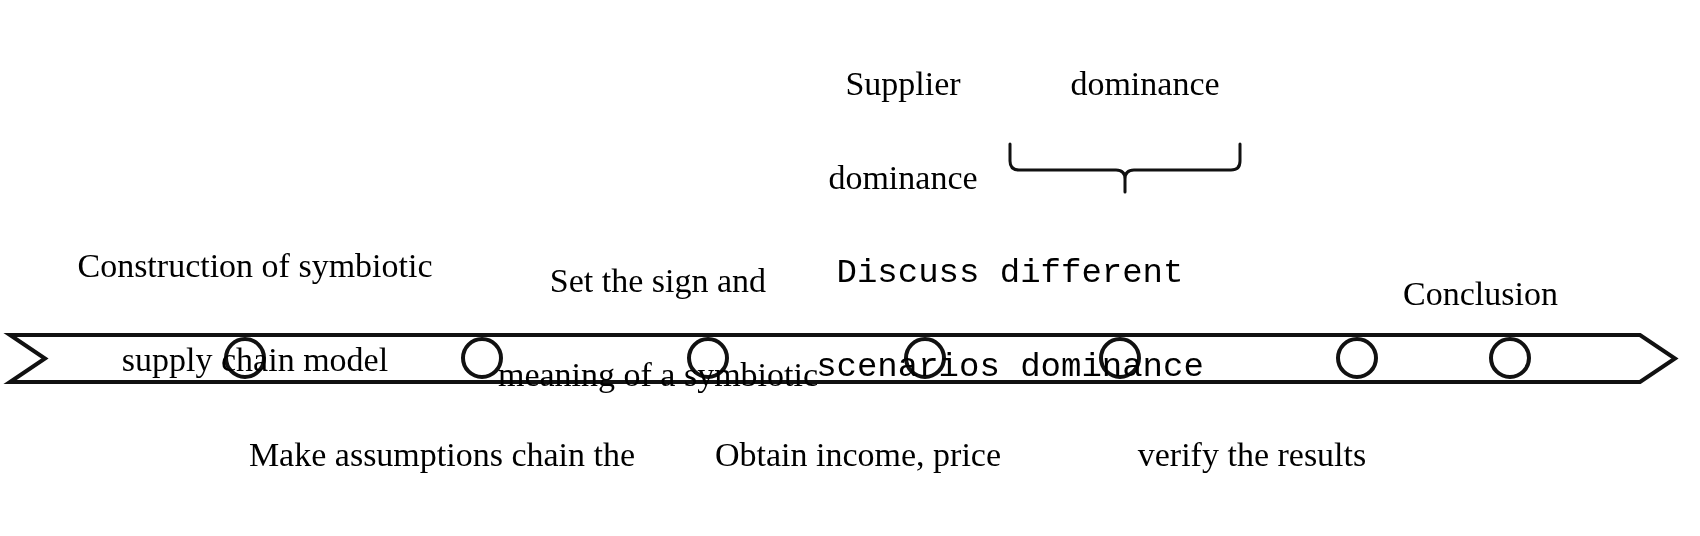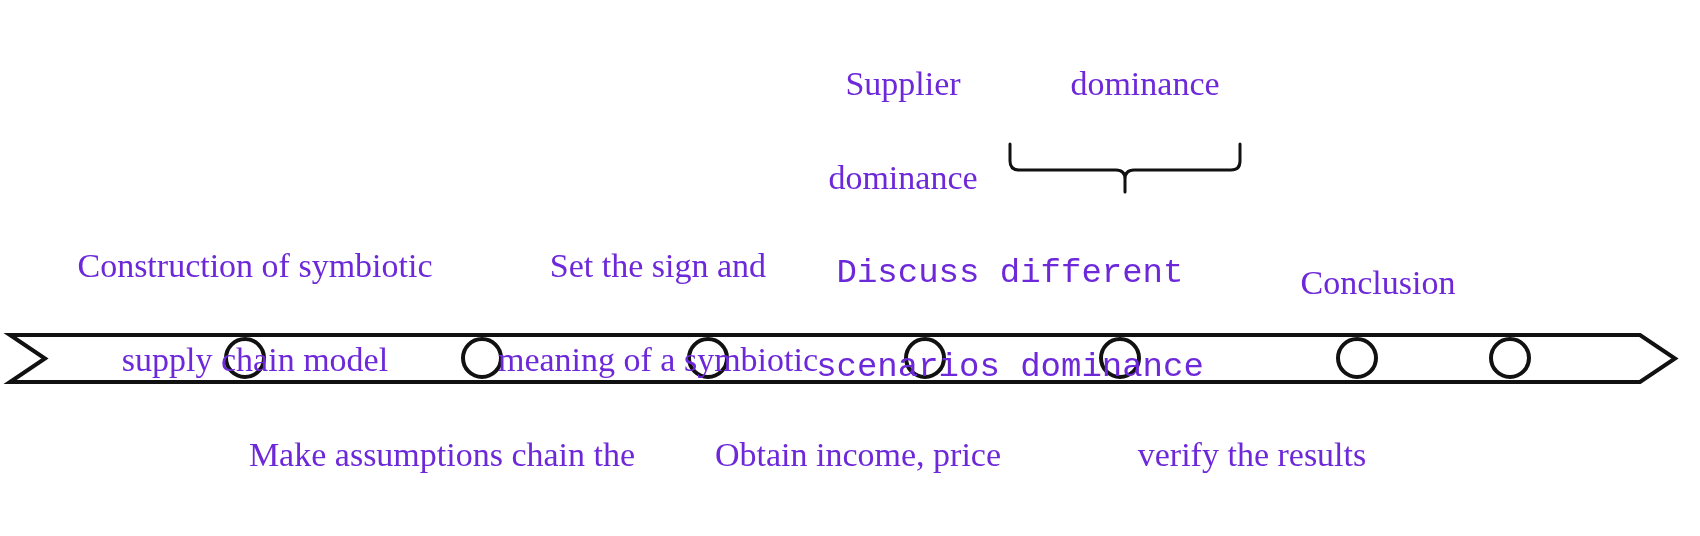--- a/index.html
+++ b/index.html
@@ -24,21 +24,21 @@
     left: 0;
     top: 0;
     width: 1700px;
     height: 536px;
     pointer-events: none;
   }
   .label {
     position: absolute;
     text-align: center;
     line-height: 1.38;
-    color: #6d28d9;
+    color: #000000;
     font-family: "Liberation Serif", "DejaVu Serif", serif;
     font-size: 34px;
     white-space: pre-line;
   }
   .label-above {
     font-size: 34px;
   }
   .label-below {
     font-size: 34px;
   }
@@ -79,31 +79,31 @@
              L 1231,170
              Q 1240,170 1240,161
              L 1240,144"></path>
   </svg>
 
   <div class="label label-above" style="left:0px; top:196px; width:510px;">
     <span class="label-line">Construction of symbiotic</span>
     <span class="label-line">supply chain model</span>
   </div>
 
-  <div class="label label-above" style="left:438px; top:196px; width:440px;">
+  <div class="label label-above" style="left:438px; top:211px; width:440px;">
     <span class="label-line">Set the sign and</span>
     <span class="label-line">meaning of a symbiotic</span>
   </div>
 
   <div class="label label-above" style="left:810px; top:203px; width:400px;font-family:Liberation Mono, monospace;">
     <span class="label-line">Discuss different</span>
     <span class="label-line">scenarios dominance</span>
   </div>
 
-  <div class="label label-above" style="left:1198px; top:213px; width:360px;">
+  <div class="label label-above" style="left:1198px; top:224px; width:360px;text-align:right;">
     <span class="label-line">Conclusion</span>
   </div>
 
   <div class="label label-below" style="left:172px; top:385px; width:540px;">
     <span class="label-line">Make assumptions chain the</span>
     <span class="label-line">model conditions</span>
   </div>
 
   <div class="label label-below" style="left:638px; top:385px; width:440px;">
     <span class="label-line">Obtain income, price</span>

